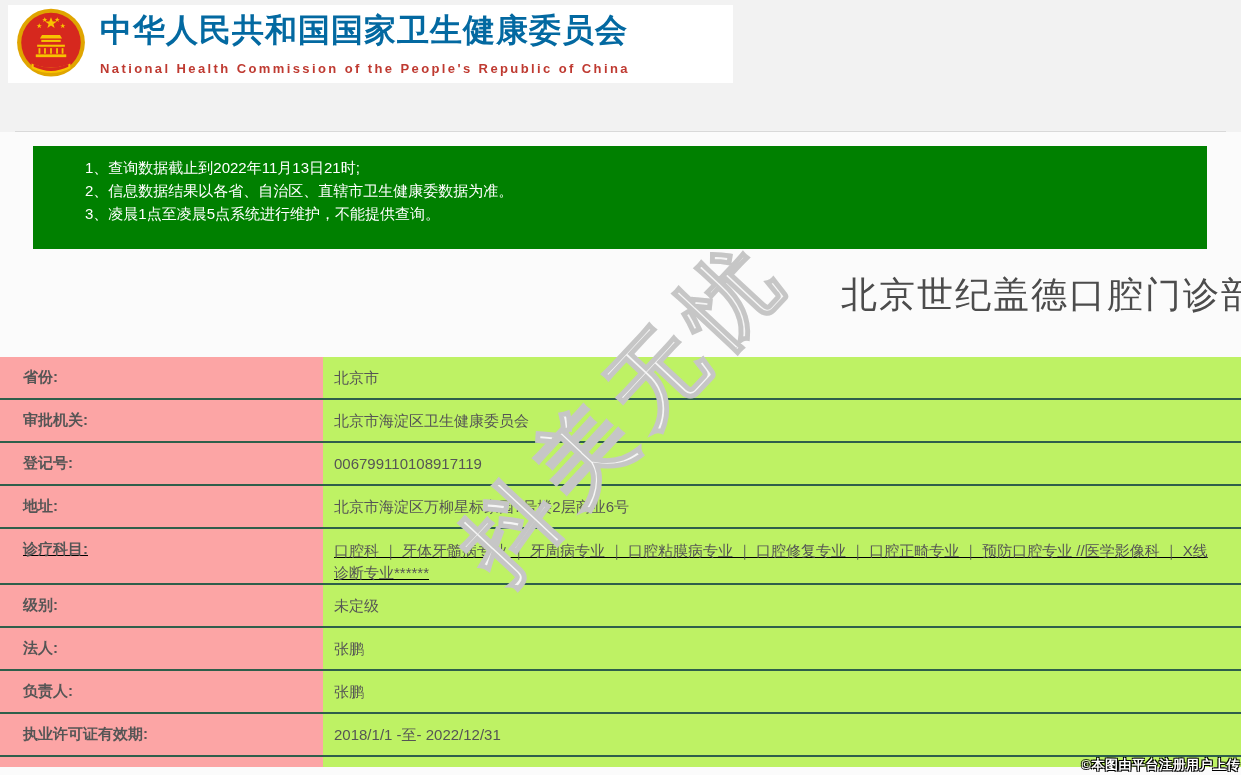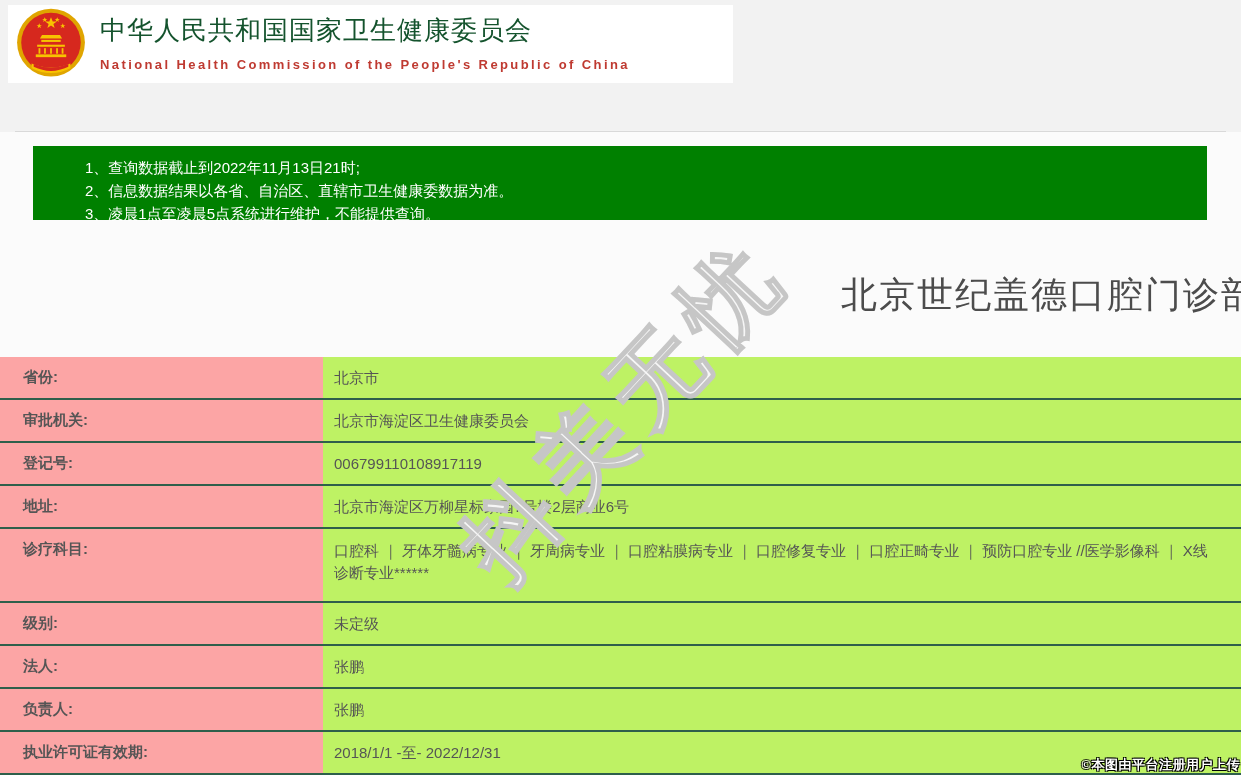--- a/index.html
+++ b/index.html
@@ -11,48 +11,48 @@
   .main-bg { position:absolute; top:132px; left:0; right:0; bottom:0; background:#fbfbfb; }
 
   
   .header-box {
     position:absolute; left:8px; top:5px; width:725px; height:78px;
     background:#ffffff; display:flex; align-items:center;
   }
   .emblem { width:70px; height:72px; margin-left:8px; flex-shrink:0; }
   .header-text { margin-left:14px; }
   .title-cn {
-    font-size:26px; font-weight:normal; color:#14532d; letter-spacing:1px;
+    font-size:32px; font-weight:bold; color:#0369a1; letter-spacing:1px;
     line-height:1.15; white-space:nowrap;
   }
   .title-en {
     font-size:13px; font-weight:bold; color:#bf3a31; letter-spacing:2.4px;
     margin-top:12px; white-space:nowrap;
   }
   .divider { position:absolute; top:131px; left:15px; width:1211px; height:1px; background:#d9d9d9; }
 
   
   .notice {
-    position:absolute; top:146px; left:33px; width:1174px; height:74px;
+    position:absolute; top:146px; left:33px; width:1174px; height:103px;
     background:#008000; color:#ffffff; font-size:15px;
     padding:10px 0 0 52px; line-height:23px;
   }
 
   
   .page-title {
     position:absolute; top:271px; left:0; width:100%;
     text-align:right; font-size:36px; color:#4c4c4c; font-weight:400;
     letter-spacing:2px;
     margin-left:18px;
   }
 
   
   .detail-table { position:absolute; top:357px; left:0; width:1241px; }
   .row { display:flex; height:43px; border-bottom:2px solid #2e5f4b; }
-  .row.tall { height:74px; }
+  .row.tall { height:56px;text-decoration:underline; }
   .row.stub { height:10px; border-bottom:none; }
   .cell.label {
     width:323px; background:#fca5a5; padding-left:23px;
     display:flex; align-items:center;
     font-weight:700; color:#555555; font-size:15px; flex-shrink:0;
   }
   .cell.value {
     flex:1; background:#bef264; padding-left:11px; padding-right:25px;
     display:flex; align-items:center; color:#555555; font-size:15px;
     line-height:22px;

